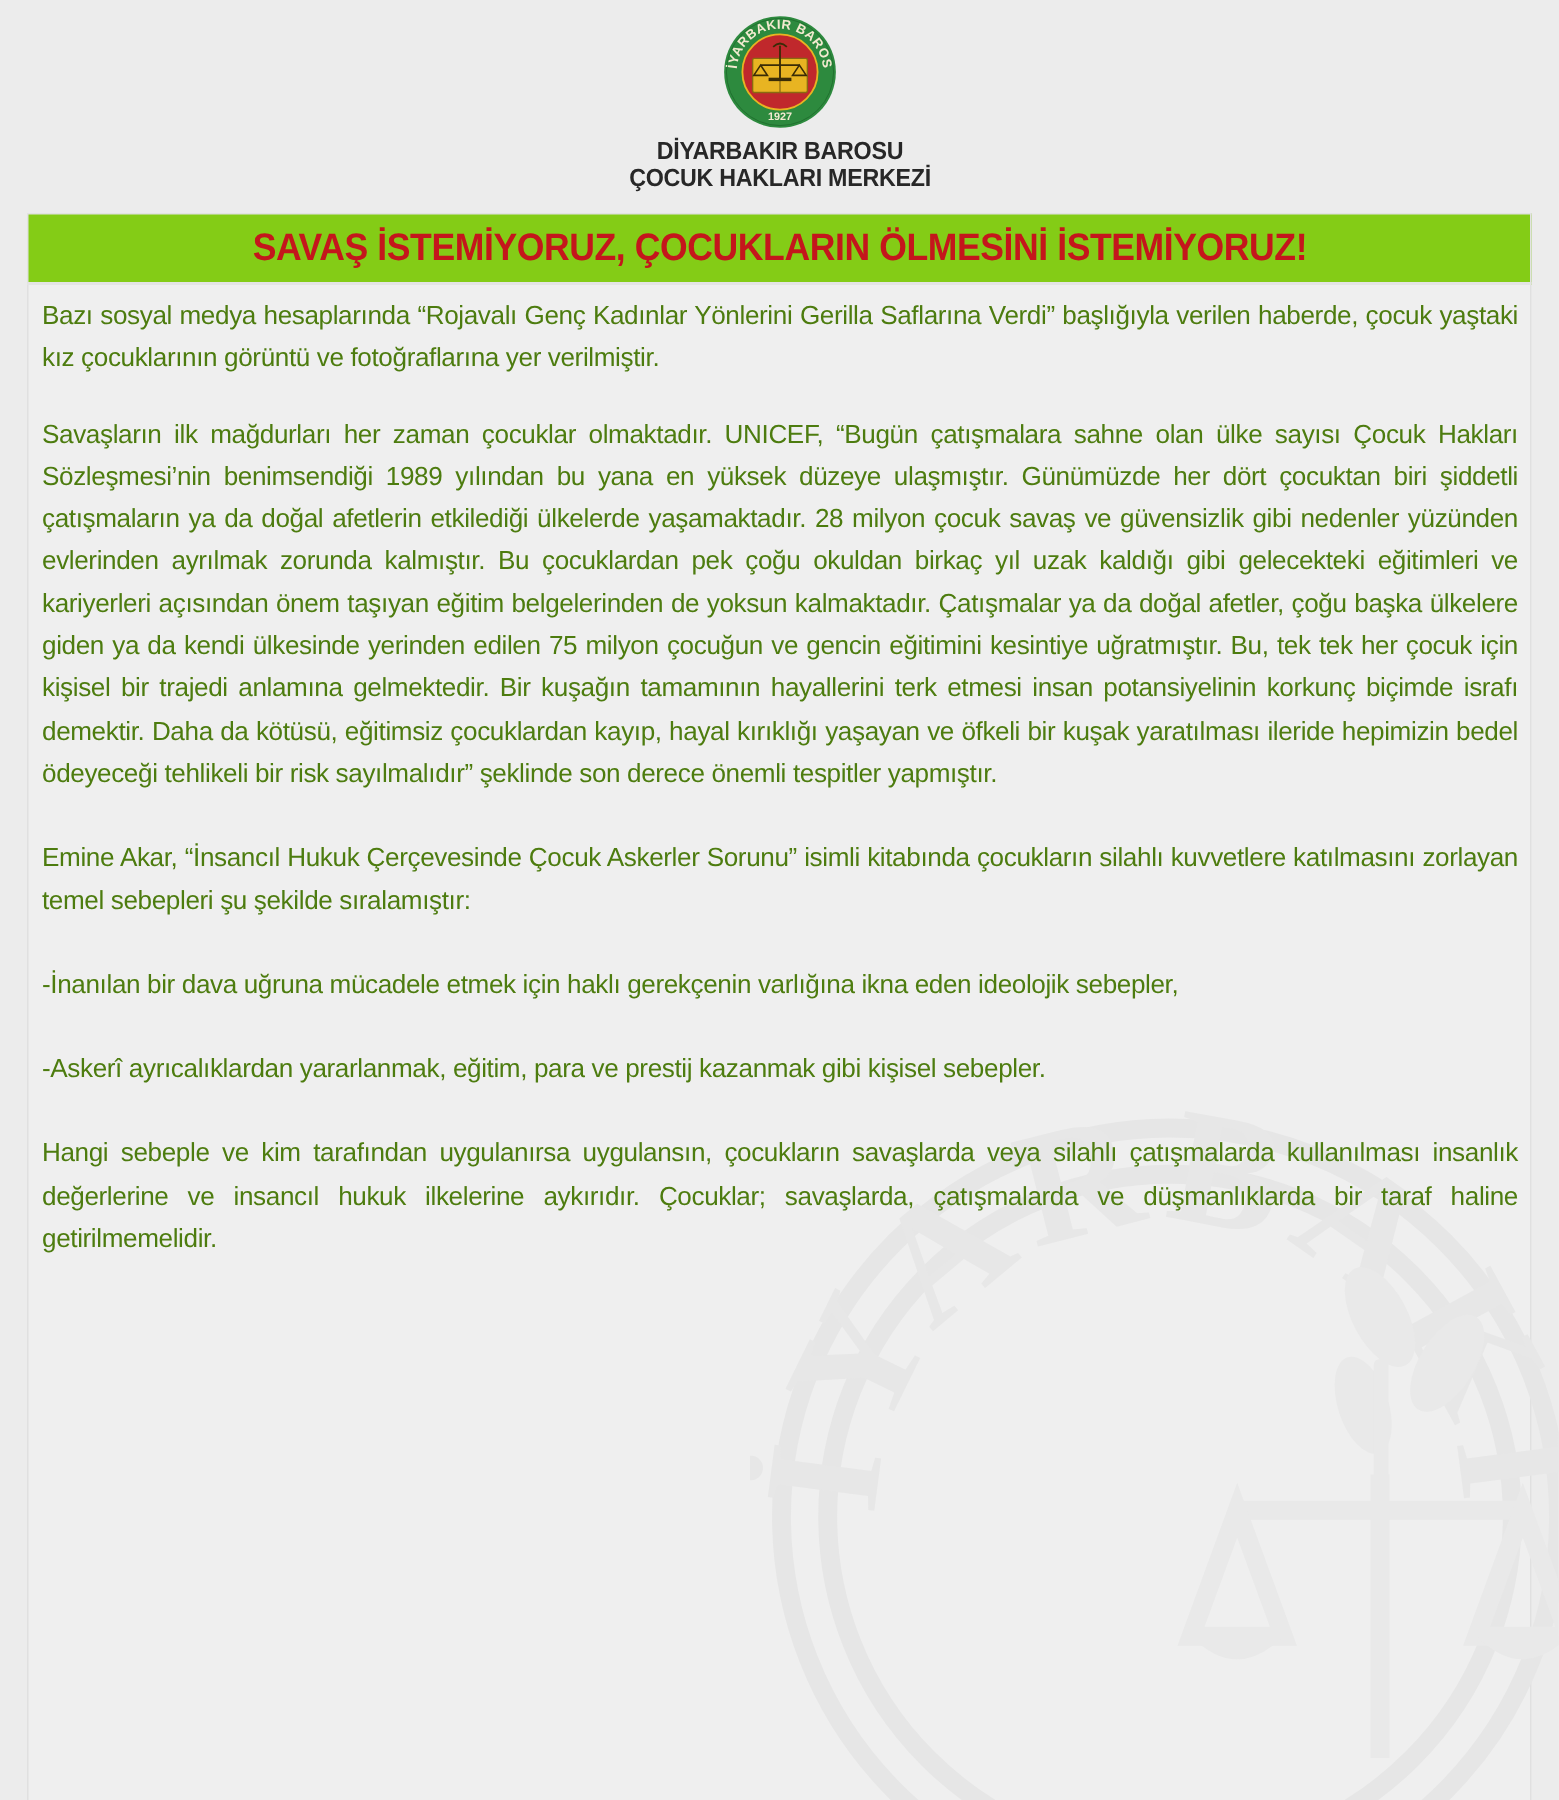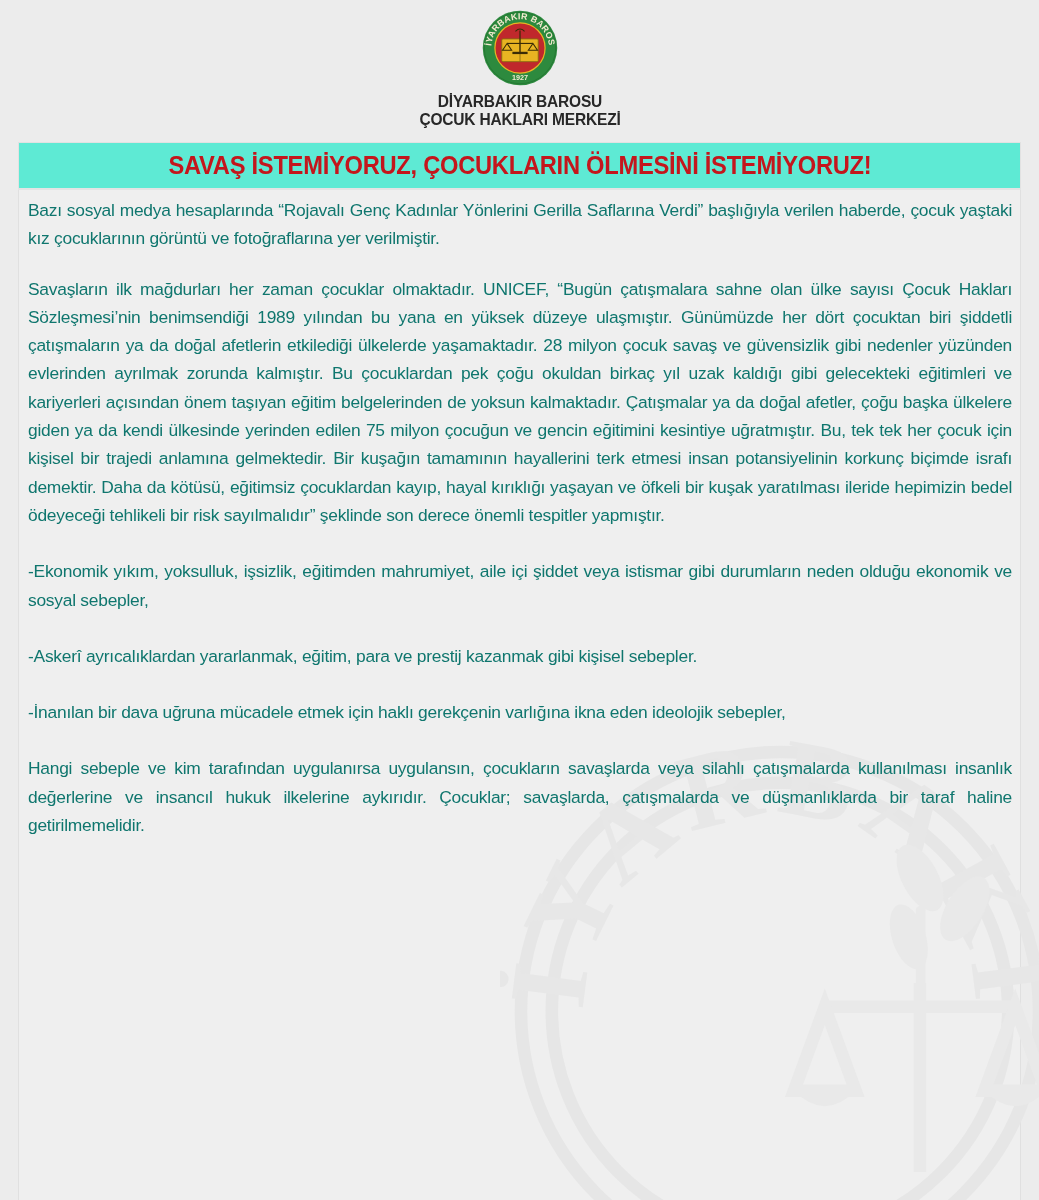--- a/index.html
+++ b/index.html
@@ -79,21 +79,21 @@
   
   .title-box {
     position: absolute;
     left: 18px;
     top: 142px;
     width: 1003px;
     height: 48px;
     box-sizing: border-box;
     border: 1px solid #e2e2e2;
     border-bottom: 2px solid #e4e4e4;
-    background: #5eead4;
+    background: #84cc16;
     display: flex;
     align-items: center;
     justify-content: center;
     z-index: 3;
   }
   .doc-title {
     color: #c4161c;
     font-family: "Liberation Sans", sans-serif;
     font-weight: bold;
     font-size: 25.5px;
@@ -110,21 +110,21 @@
     top: 196px;
     width: 1003px;
     padding: 0 9px 0 10px;
     box-sizing: border-box;
     z-index: 2;
   }
   .para {
     font-family: "Liberation Sans", sans-serif;
     font-size: 17.4px;
     line-height: 28.3px;
-    color: #0f766e;
+    color: #4d7c0f;
     text-align: justify;
     margin: 0 0 22px 0;
     letter-spacing: -0.25px;
     transform-origin: left top;
     -webkit-hyphens: none;
     hyphens: none;
   }
   .para:last-child { margin-bottom: 0; }
   .gap-lg { margin-bottom: 28px; }
 </style>
@@ -202,17 +202,17 @@
   </div>
 </div>
 
 <div class="title-box">
   <div class="doc-title">SAVAŞ İSTEMİYORUZ, ÇOCUKLARIN ÖLMESİNİ İSTEMİYORUZ!</div>
 </div>
 
 <div class="content">
   <p class="para">Bazı sosyal medya hesaplarında “Rojavalı Genç Kadınlar Yönlerini Gerilla Saflarına Verdi” başlığıyla verilen haberde, çocuk yaştaki kız çocuklarının görüntü ve fotoğraflarına yer verilmiştir.</p>
   <p class="para gap-lg">Savaşların ilk mağdurları her zaman çocuklar olmaktadır. UNICEF, “Bugün çatışmalara sahne olan ülke sayısı Çocuk Hakları Sözleşmesi’nin benimsendiği 1989 yılından bu yana en yüksek düzeye ulaşmıştır. Günümüzde her dört çocuktan biri şiddetli çatışmaların ya da doğal afetlerin etkilediği ülkelerde yaşamaktadır. 28 milyon çocuk savaş ve güvensizlik gibi nedenler yüzünden evlerinden ayrılmak zorunda kalmıştır. Bu çocuklardan pek çoğu okuldan birkaç yıl uzak kaldığı gibi gelecekteki eğitimleri ve kariyerleri açısından önem taşıyan eğitim belgelerinden de yoksun kalmaktadır. Çatışmalar ya da doğal afetler, çoğu başka ülkelere giden ya da kendi ülkesinde yerinden edilen 75 milyon çocuğun ve gencin eğitimini kesintiye uğratmıştır.  Bu, tek tek her çocuk için kişisel bir trajedi anlamına gelmektedir. Bir kuşağın tamamının hayallerini terk etmesi insan potansiyelinin korkunç biçimde israfı demektir. Daha da kötüsü, eğitimsiz çocuklardan kayıp, hayal kırıklığı yaşayan ve öfkeli bir kuşak yaratılması ileride hepimizin bedel ödeyeceği tehlikeli bir risk sayılmalıdır” şeklinde son derece önemli tespitler yapmıştır.</p>
-  <p class="para gap-lg">-Ekonomik yıkım, yoksulluk, işsizlik, eğitimden mahrumiyet, aile içi şiddet veya istismar gibi durumların neden olduğu ekonomik ve sosyal sebepler,</p>
+  <p class="para gap-lg">Emine Akar, “İnsancıl Hukuk Çerçevesinde Çocuk Askerler Sorunu” isimli kitabında çocukların silahlı kuvvetlere katılmasını zorlayan temel sebepleri şu şekilde sıralamıştır:</p>
+  <p class="para gap-lg">-İnanılan bir dava uğruna mücadele etmek için haklı gerekçenin varlığına ikna eden ideolojik sebepler,</p>
   <p class="para gap-lg">-Askerî ayrıcalıklardan yararlanmak, eğitim, para ve prestij kazanmak gibi kişisel sebepler.</p>
-  <p class="para gap-lg">-İnanılan bir dava uğruna mücadele etmek için haklı gerekçenin varlığına ikna eden ideolojik sebepler,</p>
   <p class="para">Hangi sebeple ve kim tarafından uygulanırsa uygulansın, çocukların savaşlarda veya silahlı çatışmalarda kullanılması insanlık değerlerine ve insancıl hukuk ilkelerine aykırıdır. Çocuklar; savaşlarda, çatışmalarda ve düşmanlıklarda bir taraf haline getirilmemelidir.</p>
 </div>
 
 </body></html>

